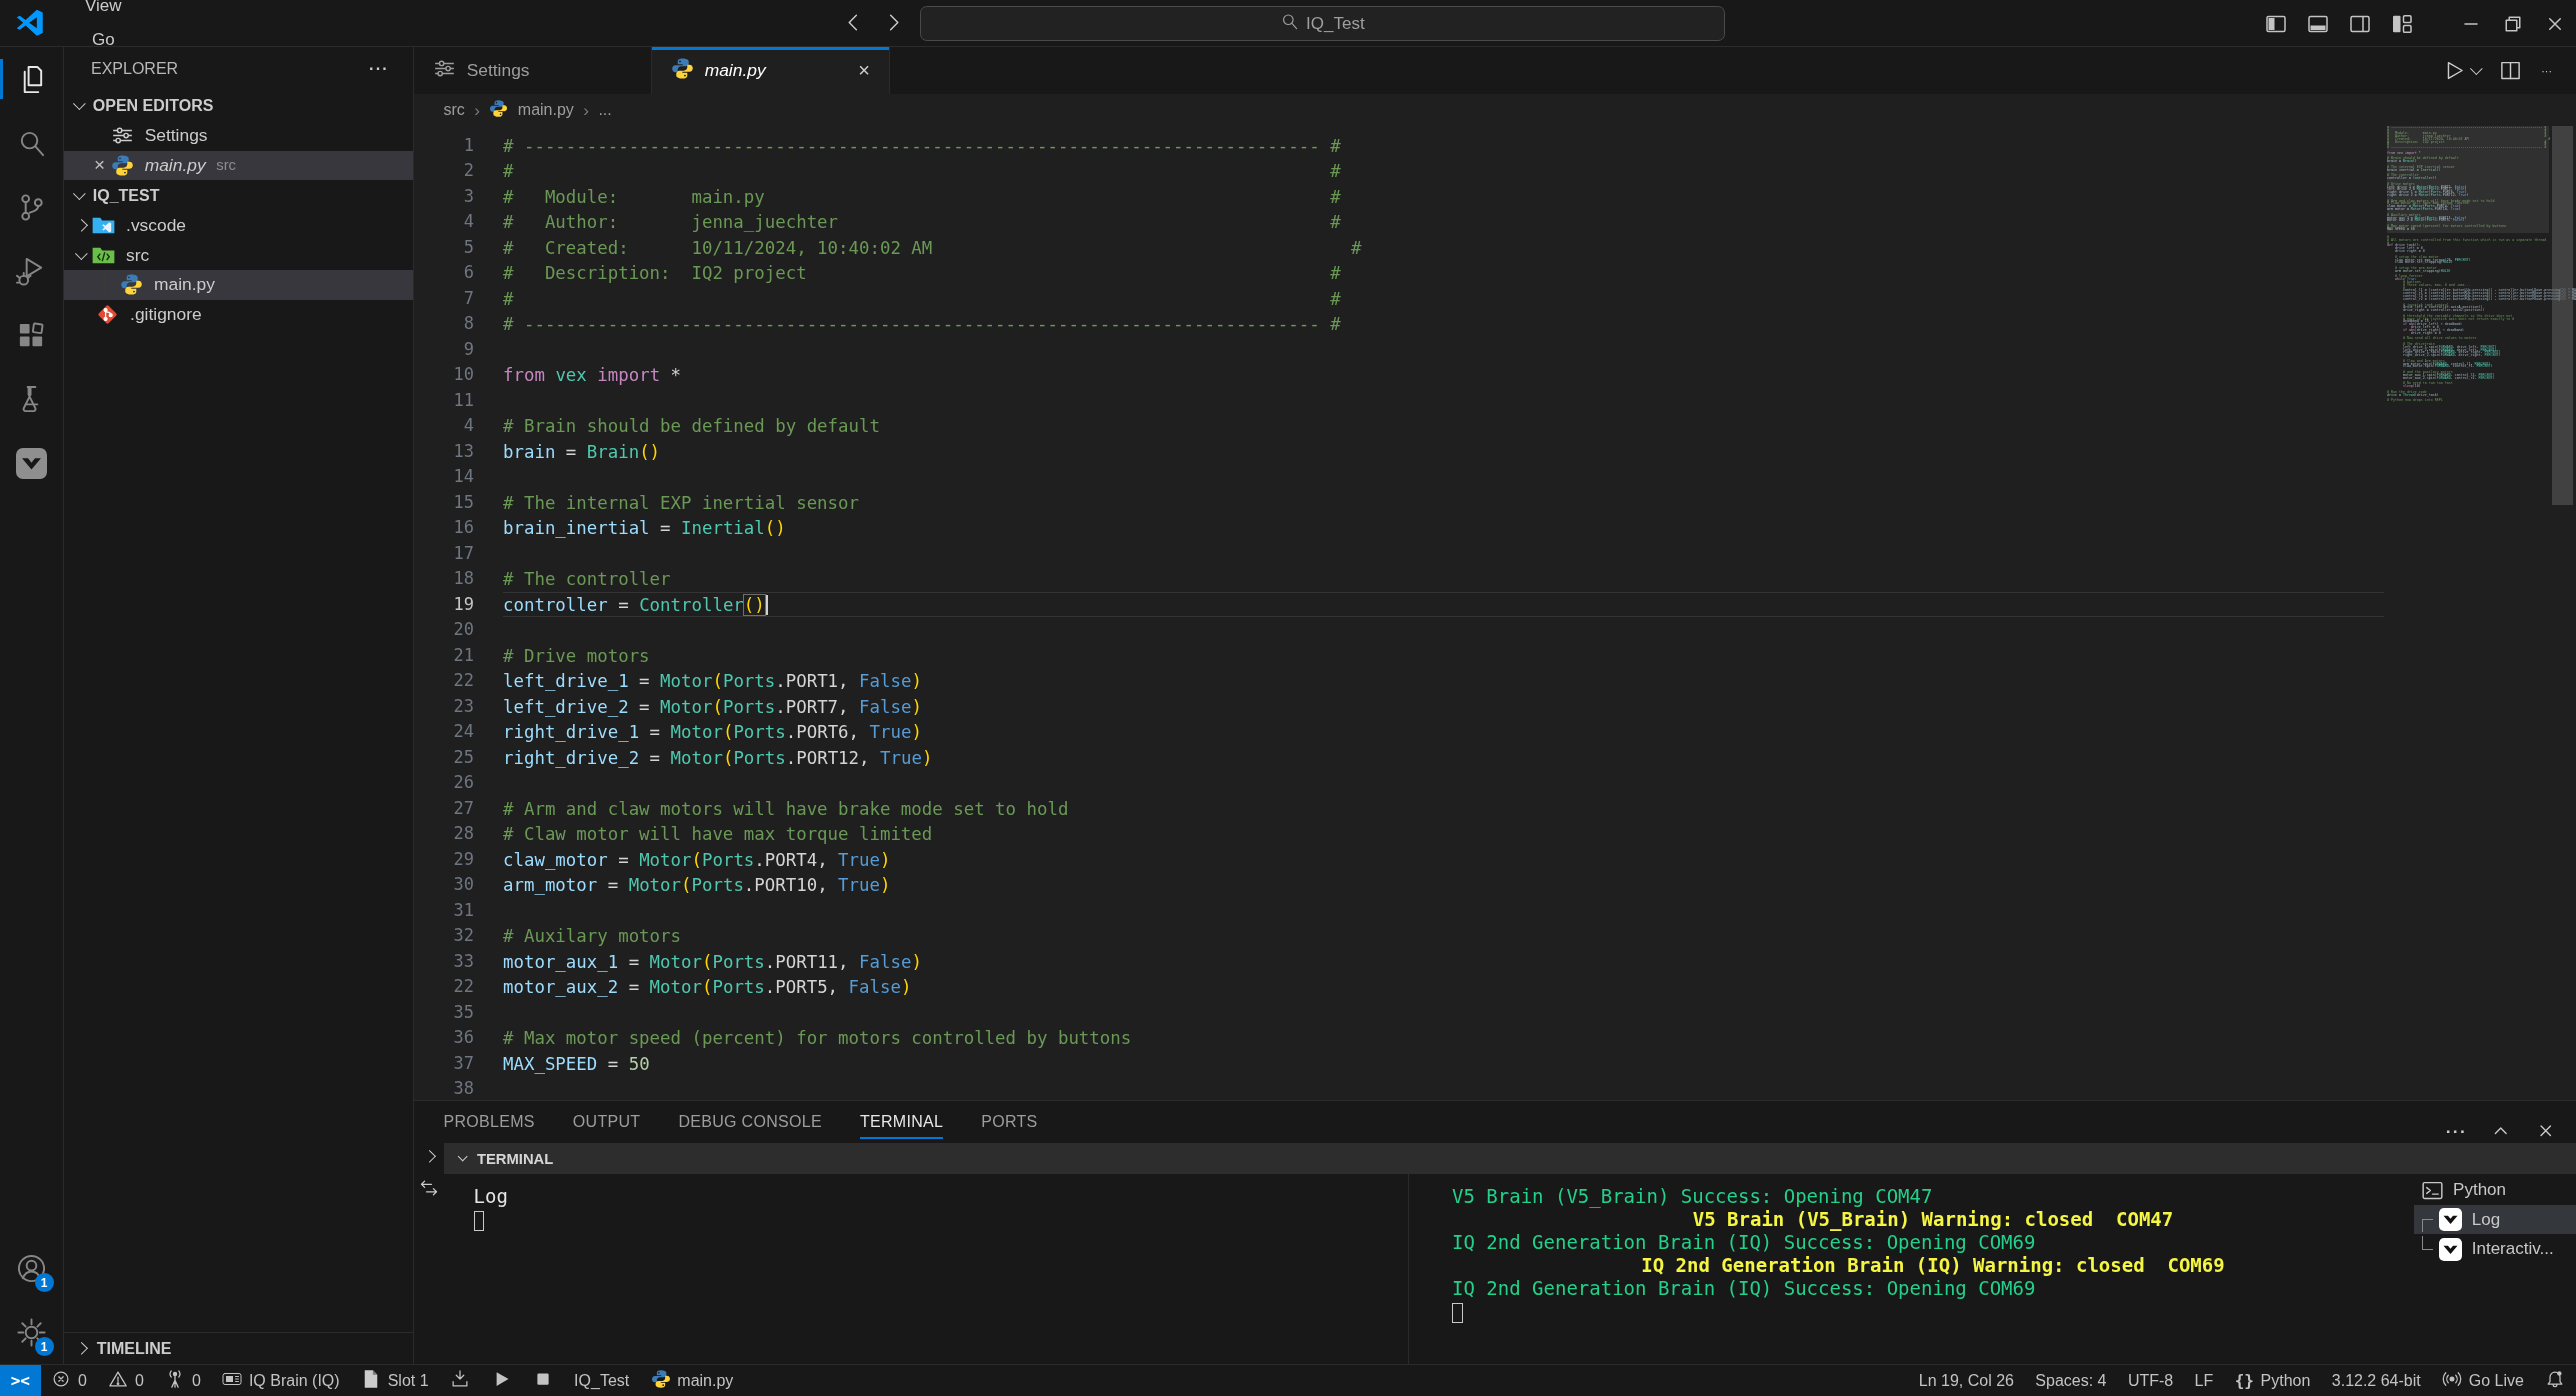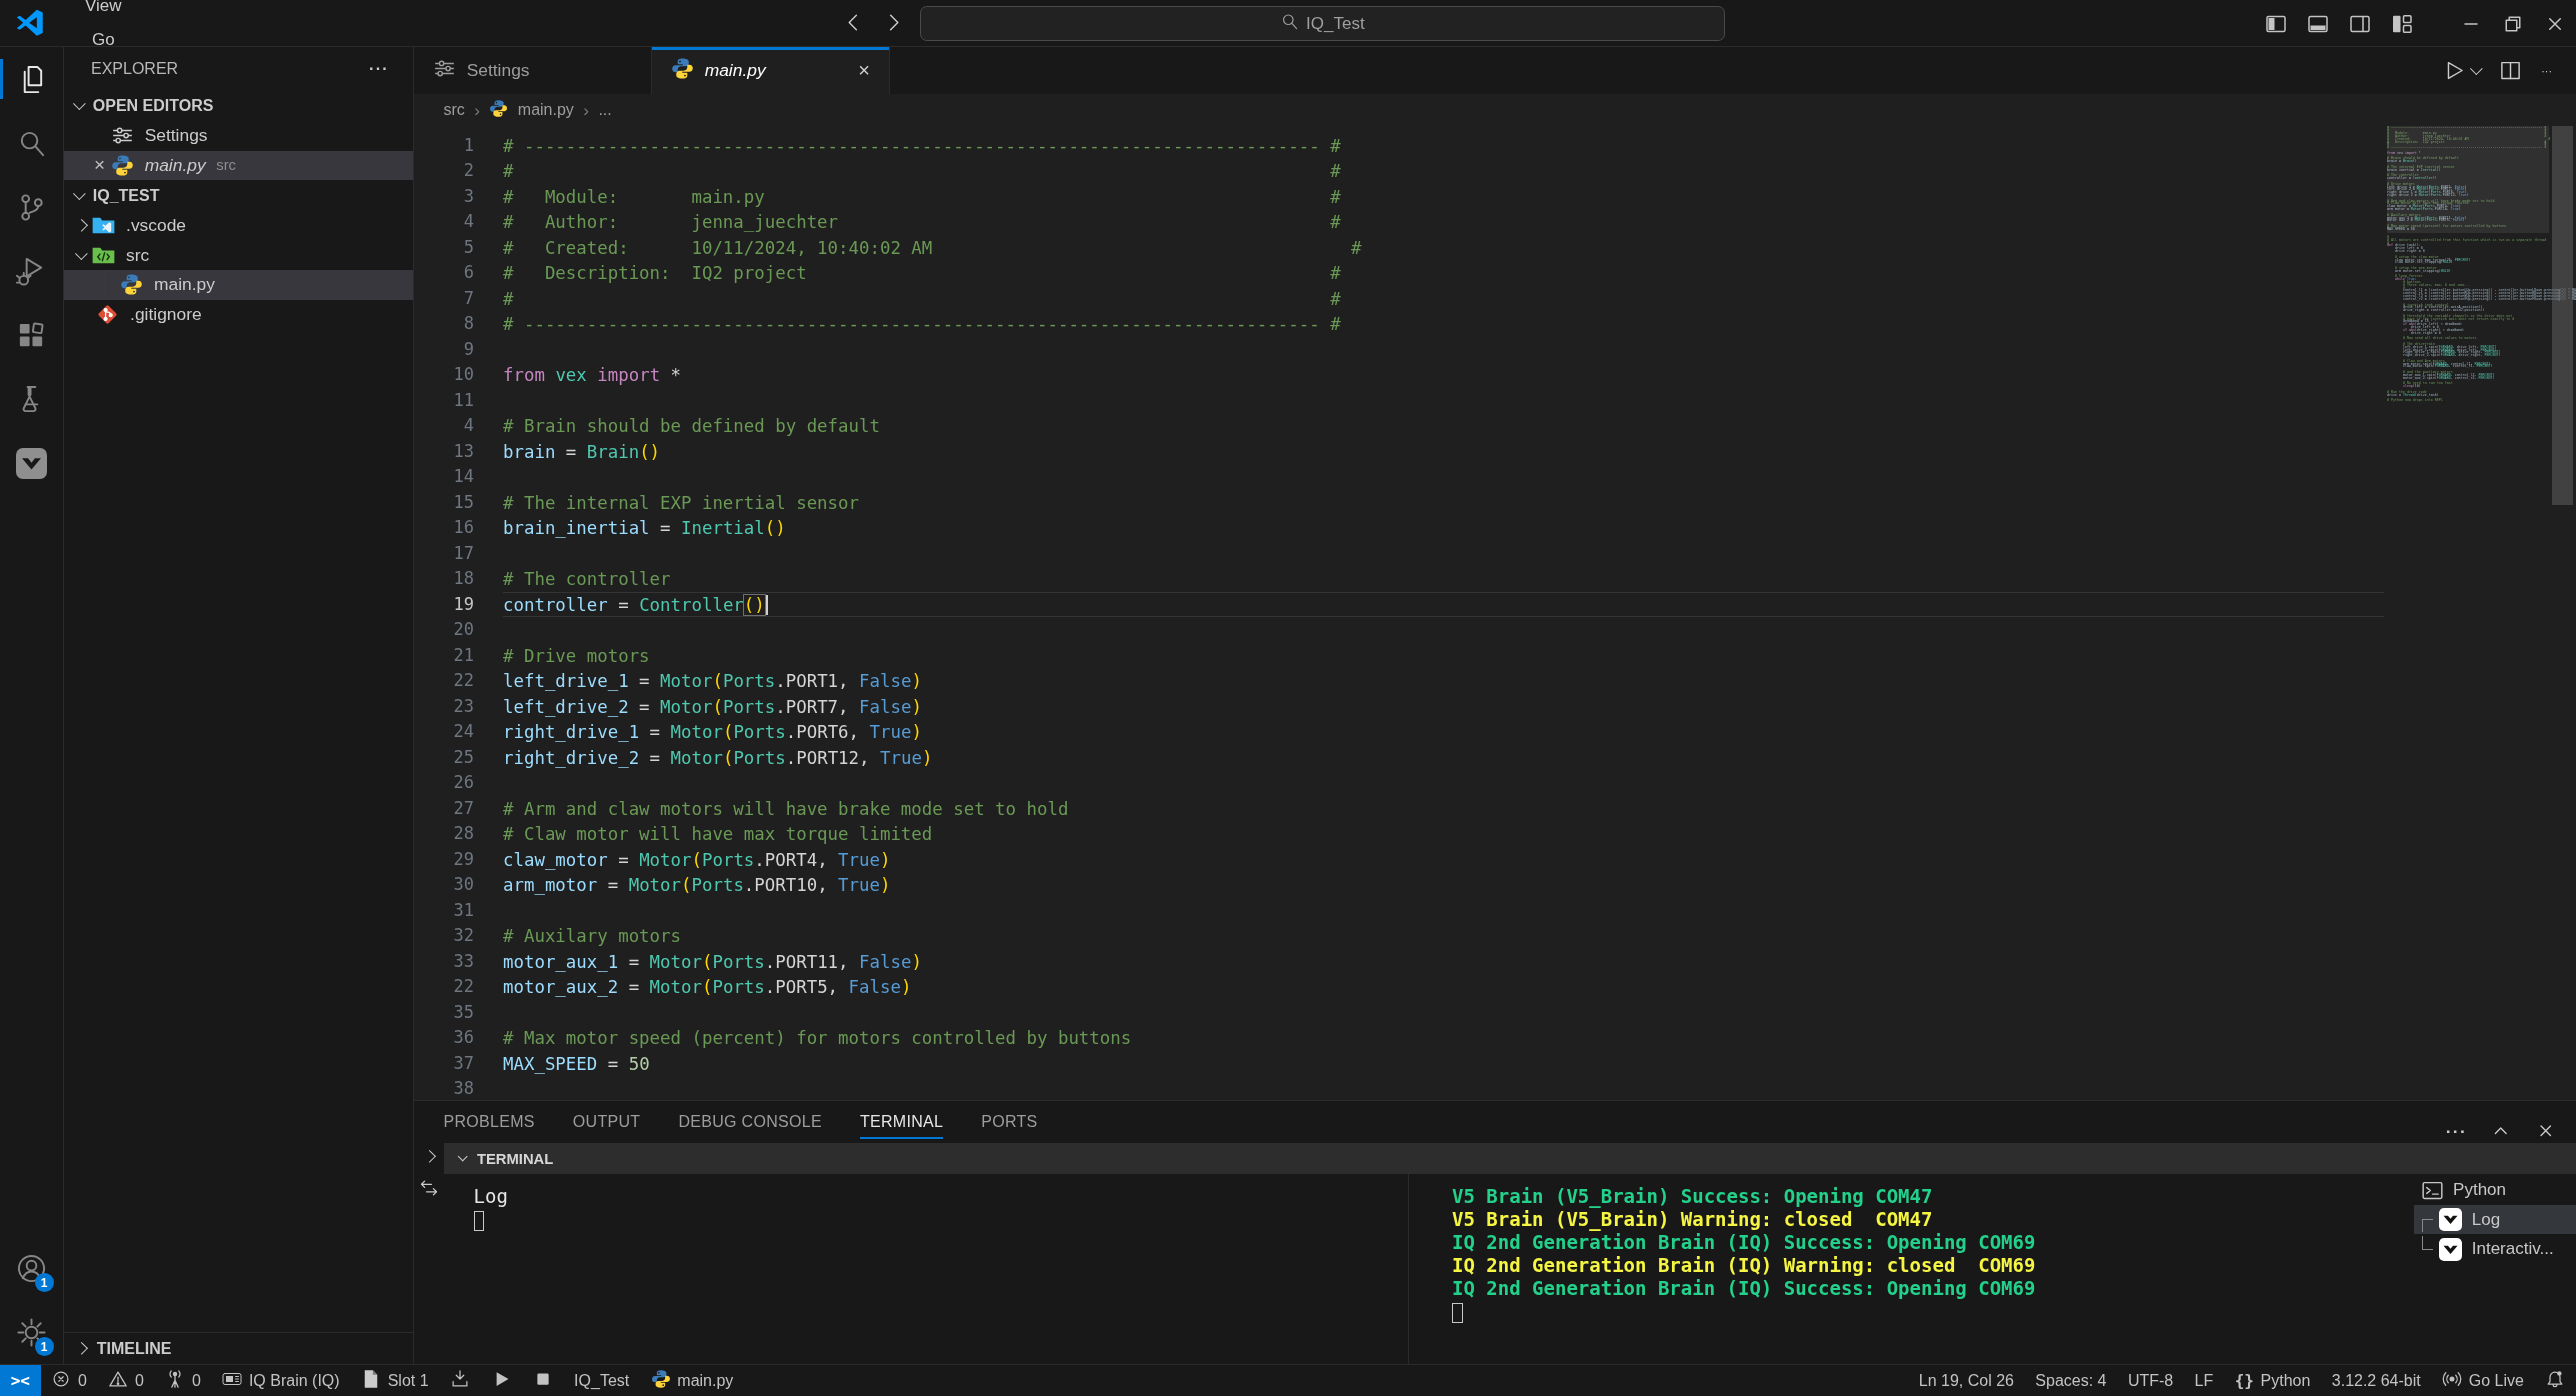--- a/index.html
+++ b/index.html
@@ -105,22 +105,22 @@
   #panelrail svg { width:20px; height:20px; }
   #panelmain { flex:1; display:flex; flex-direction:column; min-width:0; }
   #termheader { height:31px; background:#2d2d2d; display:flex; align-items:center; gap:10.7px; padding-left:14.8px; font-size:14.8px; font-weight:bold; color:#d6d6d6; flex:none; }
   #termheader .chev { width:7.4px; height:7.4px; }
   #termcontent { flex:1; display:flex; min-height:0; background:#181818; font-family:"DejaVu Sans Mono",monospace; }
   #termleft { width:965px; border-right:0.7px solid #2b2b2b; padding:10.7px 0 0 29.5px; flex:none; }
   .tline { font-size:19px; line-height:23px; color:#e6e6e6; }
   .tcursor { width:10.7px; height:20px; border:1.3px solid #c9c9c9; margin-top:3.4px; }
   #termright { flex:1; padding:10.7px 0 0 43px; min-width:0; }
   .logline { font-size:19px; line-height:23px; white-space:pre; }
-  .logline.success { color:#23d18b;font-weight:bold; }
-  .logline.warning { color:#f5f543; font-weight:bold; }
+  .logline.success { color:#23d18b; }
+  .logline.warning { color:#f5f543; font-weight:bold;text-align:center; }
   #termlist { width:162px; flex:none; padding-top:1.3px; font-family:"Liberation Sans",sans-serif; }
   .trow { height:29.5px; display:flex; align-items:center; font-size:17px; color:#c8c8c8; white-space:nowrap; overflow:hidden; }
   .trow.sel { background:#34373c; }
   .trow .ic { display:flex; margin:0 9.4px 0 6.7px; }
   .trow .ic svg { width:23px; height:23px; }
   .conn { width:10.7px; height:13.4px; border-left:1.3px solid #8a8a8a; margin-left:8px; flex:none; }
   .conn.top { border-top:1.3px solid #8a8a8a; margin-top:12px; }
   .conn.bottom { border-bottom:1.3px solid #8a8a8a; margin-bottom:12px; }
 
   

